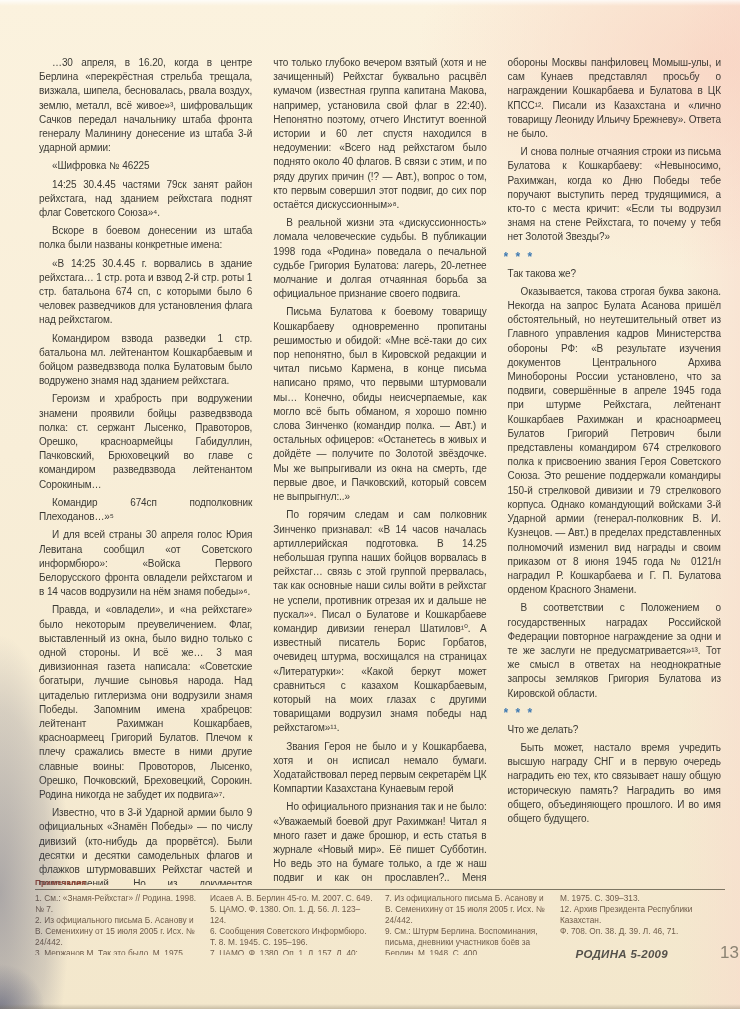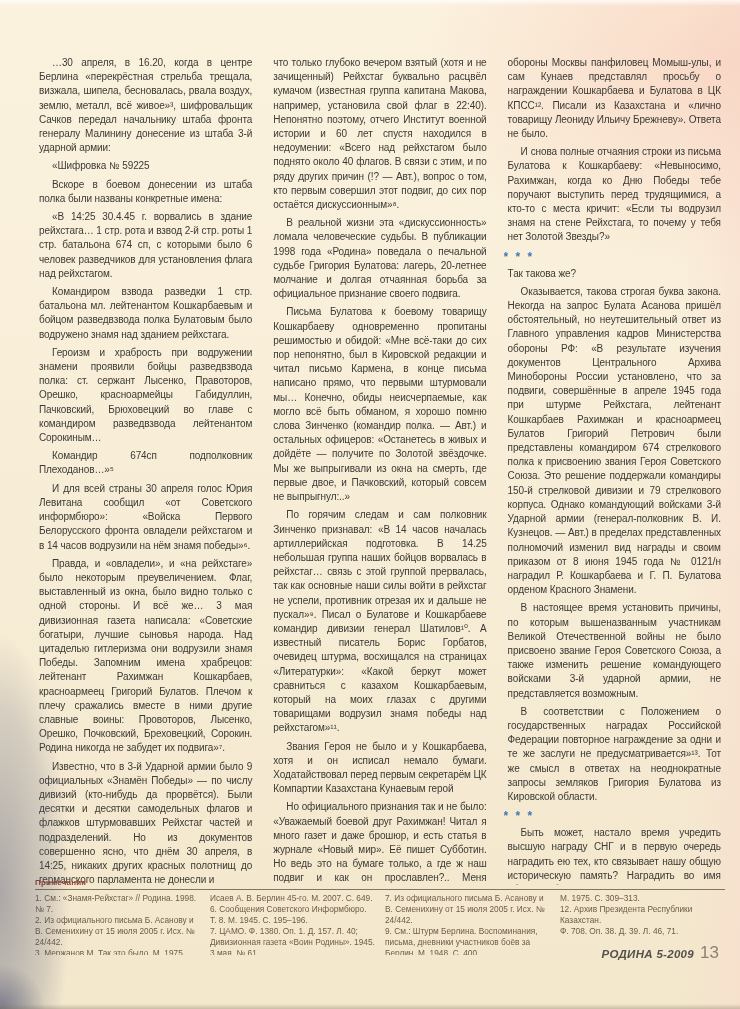--- a/index.html
+++ b/index.html
@@ -26,34 +26,35 @@
   .col p.sep{color:#3f7ab2;font-weight:bold;font-size:12px;letter-spacing:2px;text-align:left;margin:6px 0 2px 0;line-height:12px;}
 
   
   #notes-header{position:absolute;left:35px;top:878px;font-size:8px;font-weight:bold;color:#93402f;letter-spacing:0.2px;}
   #rule{position:absolute;left:35px;top:889px;width:690px;height:1px;background:#55503f;opacity:0.75;}
   #notes{position:absolute;left:35px;top:893px;width:690px;height:62px;display:flex;gap:10px;}
   .ncol{width:165px;overflow:hidden;}
   .ncol p{margin:0;font-size:8.3px;line-height:11px;color:#6e5b49;text-align:left;}
 
   
-  #journal{position:absolute;left:584px;top:948px;width:110px;font-size:11.5px;font-weight:bold;font-style:italic;color:#53504a;text-align:right;letter-spacing:0.3px;}
-  #pagenum{position:absolute;left:700px;top:943px;font-size:17px;color:#8b8373;}
+  #journal{position:absolute;left:558px;top:948px;width:110px;font-size:11.5px;font-weight:bold;font-style:italic;color:#53504a;text-align:right;letter-spacing:0.3px;}
+  #pagenum{position:absolute;left:720px;top:943px;font-size:17px;color:#8b8373;}
 </style>
 </head>
 <body>
 
 <div id="page">
 
   <div class="edge-top"></div>
 
   <div id="columns">
     <div class="col">
         <p class="ind">…30 апреля, в 16.20, когда в центре Берлина «перекрёстная стрельба трещала, визжала, шипела, бесновалась, рвала воздух, землю, металл, всё живое»³, шифровальщик Сачков передал начальнику штаба фронта генералу Малинину донесение из штаба 3-й ударной армии:</p>
-        <p class="ind">«Шифровка № 59225</p>
+        <p class="ind">«Шифровка № 46225</p>
+        <p class="ind">14:25 30.4.45 частями 79ск занят район рейхстага, над зданием рейхстага поднят флаг Советского Союза»⁴.</p>
         <p class="ind">Вскоре в боевом донесении из штаба полка были названы конкретные имена:</p>
         <p class="ind">«В 14:25 30.4.45 г. ворвались в здание рейхстага… 1 стр. рота и взвод 2-й стр. роты 1 стр. батальона 674 сп, с которыми было 6 человек разведчиков для установления флага над рейхстагом.</p>
         <p class="ind">Командиром взвода разведки 1 стр. батальона мл. лейтенантом Кошкарбаевым и бойцом разведвзвода полка Булатовым было водружено знамя над зданием рейхстага.</p>
         <p class="ind">Героизм и храбрость при водружении знамени проявили бойцы разведвзвода полка: ст. сержант Лысенко, Правоторов, Орешко, красноармейцы Габидуллин, Пачковский, Брюховецкий во главе с командиром разведвзвода лейтенантом Сорокиным…</p>
         <p class="ind">Командир 674сп подполковник Плеходанов…»⁵</p>
         <p class="ind">И для всей страны 30 апреля голос Юрия Левитана сообщил «от Советского информбюро»: «Войска Первого Белорусского фронта овладели рейхстагом и в 14 часов водрузили на нём знамя победы»⁶.</p>
         <p class="ind">Правда, и «овладели», и «на рейхстаге» было некоторым преувеличением. Флаг, выставленный из окна, было видно только с одной стороны. И всё же… 3 мая дивизионная газета написала: «Советские богатыри, лучшие сыновья народа. Над цитаделью гитлеризма они водрузили знамя Победы. Запомним имена храбрецов: лейтенант Рахимжан Кошкарбаев, красноармеец Григорий Булатов. Плечом к плечу сражались вместе в ними другие славные воины: Провоторов, Лысенко, Орешко, Почковский, Бреховецкий, Сорокин. Родина никогда не забудет их подвига»⁷.</p>
         <p class="ind">Известно, что в 3-й Ударной армии было 9 официальных «Знамён Победы» — по числу дивизий (кто-нибудь да прорвётся). Были десятки и десятки самодельных флагов и флажков штурмовавших Рейхстаг частей и подразделений. Но из документов совершенно ясно, что днём 30 апреля, в 14:25, никаких других красных полотнищ до германского парламента не донесли и</p>
       </div>
     <div class="col">
@@ -63,39 +64,40 @@
         <p class="ind">По горячим следам и сам полковник Зинченко признавал: «В 14 часов началась артиллерийская подготовка. В 14.25 небольшая группа наших бойцов ворвалась в рейхстаг… связь с этой группой прервалась, так как основные наши силы войти в рейхстаг не успели, противник отрезая их и дальше не пускал»⁹. Писал о Булатове и Кошкарбаеве командир дивизии генерал Шатилов¹⁰. А известный писатель Борис Горбатов, очевидец штурма, восхищался на страницах «Литературки»: «Какой беркут может сравниться с казахом Кошкарбаевым, который на моих глазах с другими товарищами водрузил знамя победы над рейхстагом»¹¹.</p>
         <p class="ind">Звания Героя не было и у Кошкарбаева, хотя и он исписал немало бумаги. Ходатайствовал перед первым секретарём ЦК Компартии Казахстана Кунаевым герой</p>
         <p class="ind">Но официального признания так и не было: «Уважаемый боевой друг Рахимжан! Читал я много газет и даже брошюр, и есть статья в журнале «Новый мир». Её пишет Субботин. Но ведь это на бумаге только, а где ж наш подвиг и как он прославлен?.. Меня интересует, есть ли звание у тебя, ведь ты же был первый из офицеров у стен Рейхстага…»</p>
       </div>
     <div class="col">
         <p>обороны Москвы панфиловец Момыш-улы, и сам Кунаев представлял просьбу о награждении Кошкарбаева и Булатова в ЦК КПСС¹². Писали из Казахстана и «лично товарищу Леониду Ильичу Брежневу». Ответа не было.</p>
         <p class="ind">И снова полные отчаяния строки из письма Булатова к Кошкарбаеву: «Невыносимо, Рахимжан, когда ко Дню Победы тебе поручают выступить перед трудящимися, а кто-то с места кричит: «Если ты водрузил знамя на стене Рейхстага, то почему у тебя нет Золотой Звезды?»</p>
         <p class="sep">* * *</p>
         <p>Так такова же?</p>
         <p class="ind">Оказывается, такова строгая буква закона. Некогда на запрос Булата Асанова пришёл обстоятельный, но неутешительный ответ из Главного управления кадров Министерства обороны РФ: «В результате изучения документов Центрального Архива Минобороны России установлено, что за подвиги, совершённые в апреле 1945 года при штурме Рейхстага, лейтенант Кошкарбаев Рахимжан и красноармеец Булатов Григорий Петрович были представлены командиром 674 стрелкового полка к присвоению звания Героя Советского Союза. Это решение поддержали командиры 150-й стрелковой дивизии и 79 стрелкового корпуса. Однако командующий войсками 3-й Ударной армии (генерал-полковник В. И. Кузнецов. — Авт.) в пределах представленных полномочий изменил вид награды и своим приказом от 8 июня 1945 года № 0121/н наградил Р. Кошкарбаева и Г. П. Булатова орденом Красного Знамени.</p>
-        <p class="ind">В настоящее время установить причины, по которым вышеназванным участникам Великой Отечественной войны не было присвоено звание Героя Советского Союза, а также изменить решение командующего войсками 3-й ударной армии, не представляется возможным.</p>
         <p class="ind">В соответствии с Положением о государственных наградах Российской Федерации повторное награждение за одни и те же заслуги не предусматривается»¹³. Тот же смысл в ответах на неоднократные запросы земляков Григория Булатова из Кировской области.</p>
         <p class="sep">* * *</p>
+        <p>Что же делать?</p>
         <p class="ind">Быть может, настало время учредить высшую награду СНГ и в первую очередь наградить ею тех, кто связывает нашу общую историческую память? Наградить во имя общего, объединяющего прошлого. И во имя общего будущего.</p>
       </div>
   </div>
 
   <div id="notes-header">Примечания</div>
   <div id="rule"></div>
 
   <div id="notes">
     <div class="ncol">
         <p>1. См.: «Знамя-Рейхстаг» // Родина. 1998. № 7.</p>
         <p>2. Из официального письма Б. Асанову и</p>
         <p>В. Семенихину от 15 июля 2005 г. Исх. № 24/442.</p>
         <p>3. Мержанов М. Так это было. М. 1975. С.125.</p>
       </div>
     <div class="ncol">
         <p>Исаев А. В. Берлин 45-го. М. 2007. С. 649.</p>
+        <p>5. ЦАМО. Ф. 1380. Оп. 1. Д. 56. Л. 123–124.</p>
         <p>6. Сообщения Советского Информбюро.</p>
         <p>Т. 8. М. 1945. С. 195–196.</p>
         <p>7. ЦАМО. Ф. 1380. Оп. 1. Д. 157. Л. 40; Дивизионная газета «Воин Родины». 1945. 3 мая. № 61.</p>
       </div>
     <div class="ncol">
         <p>7. Из официального письма Б. Асанову и</p>
         <p>В. Семенихину от 15 июля 2005 г. Исх. № 24/442.</p>
         <p>9. См.: Штурм Берлина. Воспоминания,</p>
         <p>письма, дневники участников боёв за</p>
         <p>Берлин. М. 1948. С. 400.</p>

